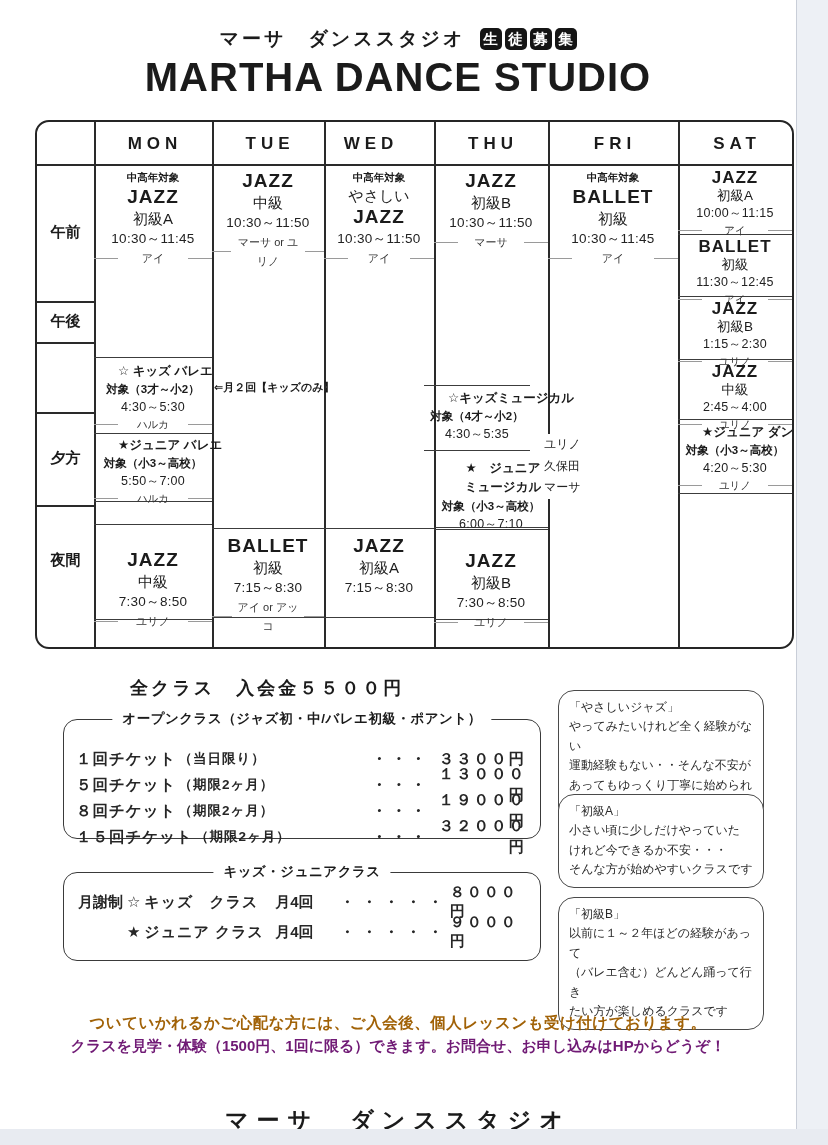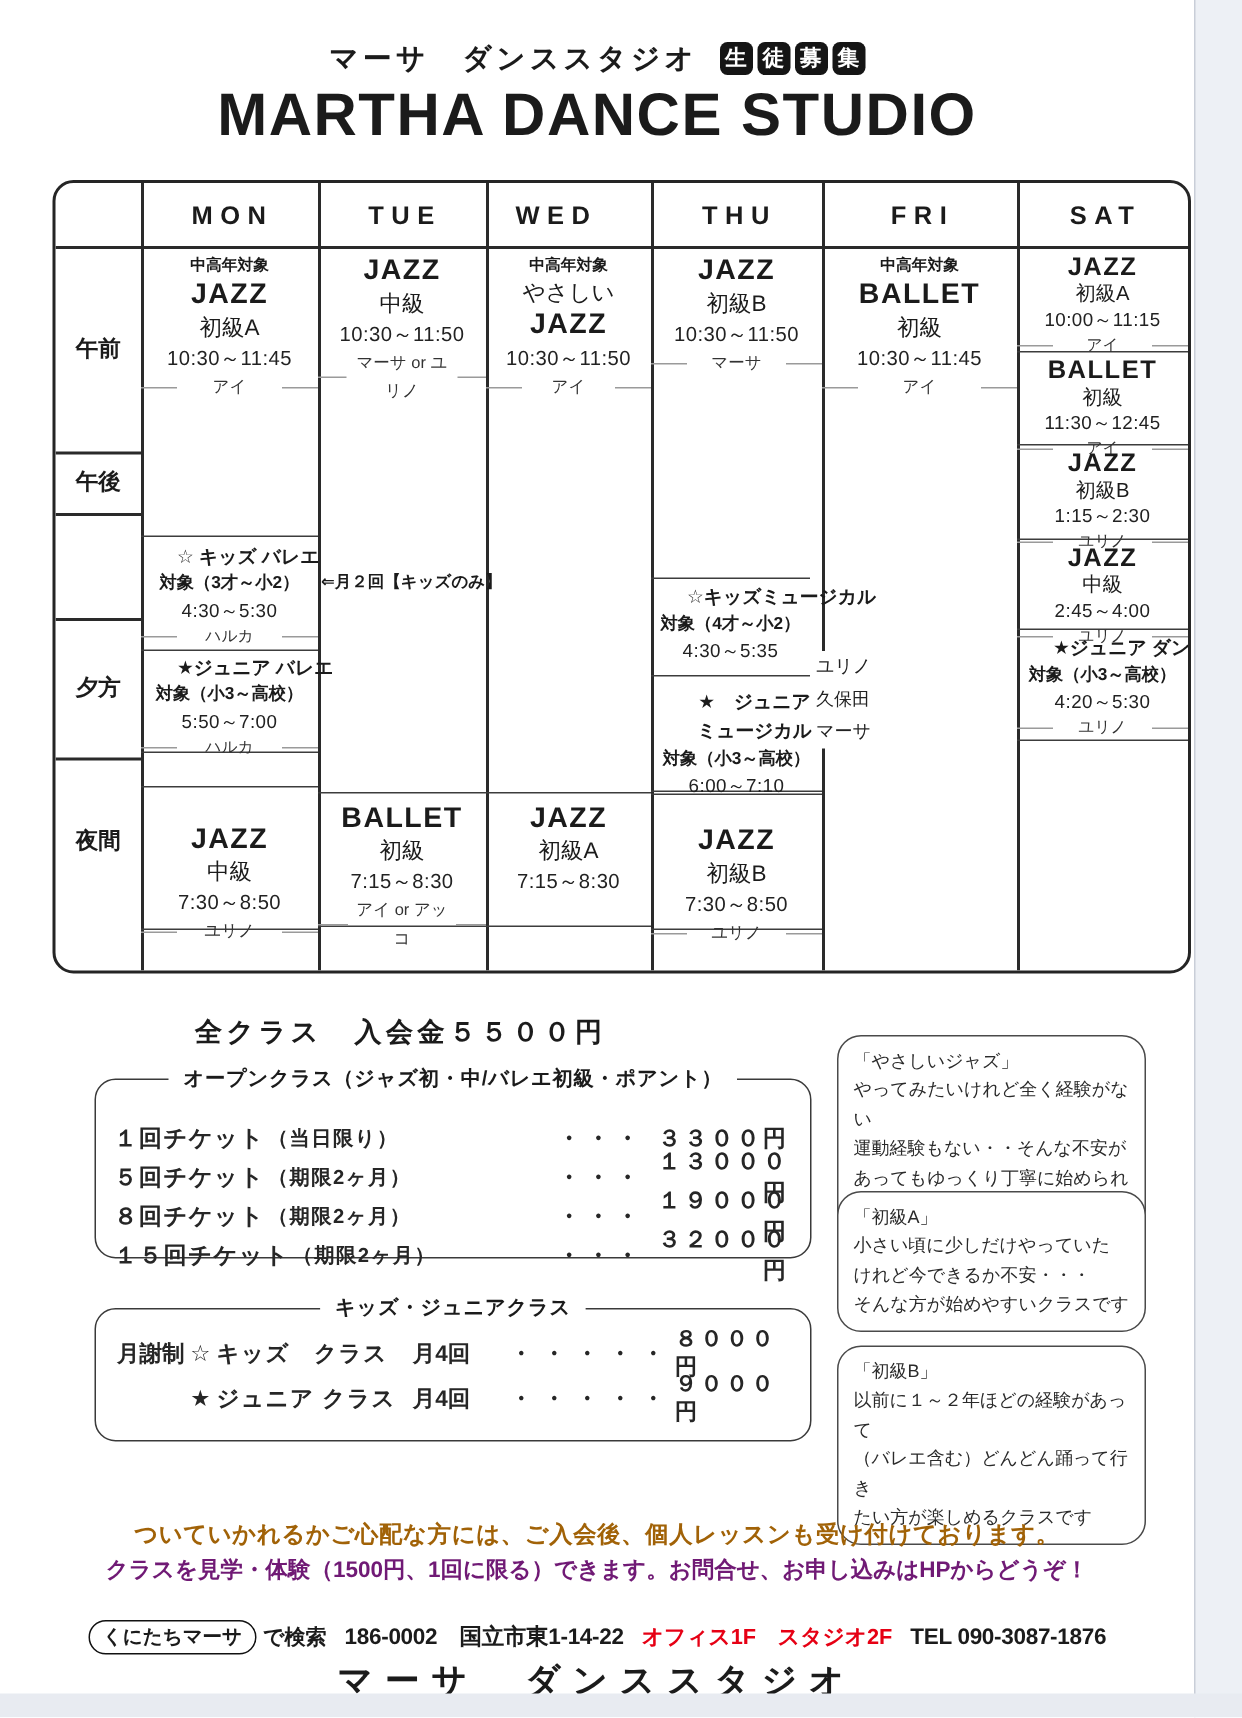--- a/index.html
+++ b/index.html
@@ -214,21 +214,21 @@
       <div class="card" style="left: 397px; width: 114px; top: 46px;">
         <div class="ln t-big">JAZZ</div>
         <div class="ln t-lvl">初級B</div>
         <div class="ln t-time">10:30～11:50</div>
         <div class="ln t-teacher">
           <i></i>
           <span>マーサ</span>
           <i></i>
         </div>
       </div>
-      <div class="card compact bt bb" style="left: 397px; width: 106px; top: 263px; height: 66px; padding-top: 3px;">
+      <div class="card compact bt bb" style="left: 387px; width: 106px; top: 263px; height: 66px; padding-top: 3px;">
         <div class="ln t-bold">☆キッズミュージカル</div>
         <div class="ln t-target">対象（4才～小2）</div>
         <div class="ln t-time">4:30～5:35</div>
       </div>
       <div class="card compact bb" style="left: 397px; width: 114px; top: 329px; height: 77px; padding-top: 8px;">
         <div class="ln t-bold">★　ジュニア</div>
         <div class="ln t-bold">ミュージカル</div>
         <div class="ln t-target">対象（小3～高校）</div>
         <div class="ln t-time">6:00～7:10</div>
       </div>
@@ -381,24 +381,17 @@
         <div>「初級B」</div>
         <div>以前に１～２年ほどの経験があって</div>
         <div>（バレエ含む）どんどん踊って行き</div>
         <div>たい方が楽しめるクラスです</div>
       </div>
     </div>
 
   <div class="notice red">ついていかれるかご心配な方には、ご入会後、個人レッスンも受け付けております。</div>
   <div class="notice blk">クラスを見学・体験（1500円、1回に限る）できます。お問合せ、お申し込みはHPからどうぞ！</div>
 
-  <div class="footline">
-    <span class="oval">くにたちマーサ</span>
-    <span class="fs">で検索</span>
-    <span class="addr">186-0002　国立市東1-14-22</span>
-    <span class="office">オフィス1F　スタジオ2F</span>
-    <span class="tel">TEL 090-3087-1876</span>
-  </div>
   <div class="studio">マーサ　ダンススタジオ</div>
 
   <div class="edge-r"></div>
   <div class="edge-b"></div>
 </div>
 
 </body></html>

